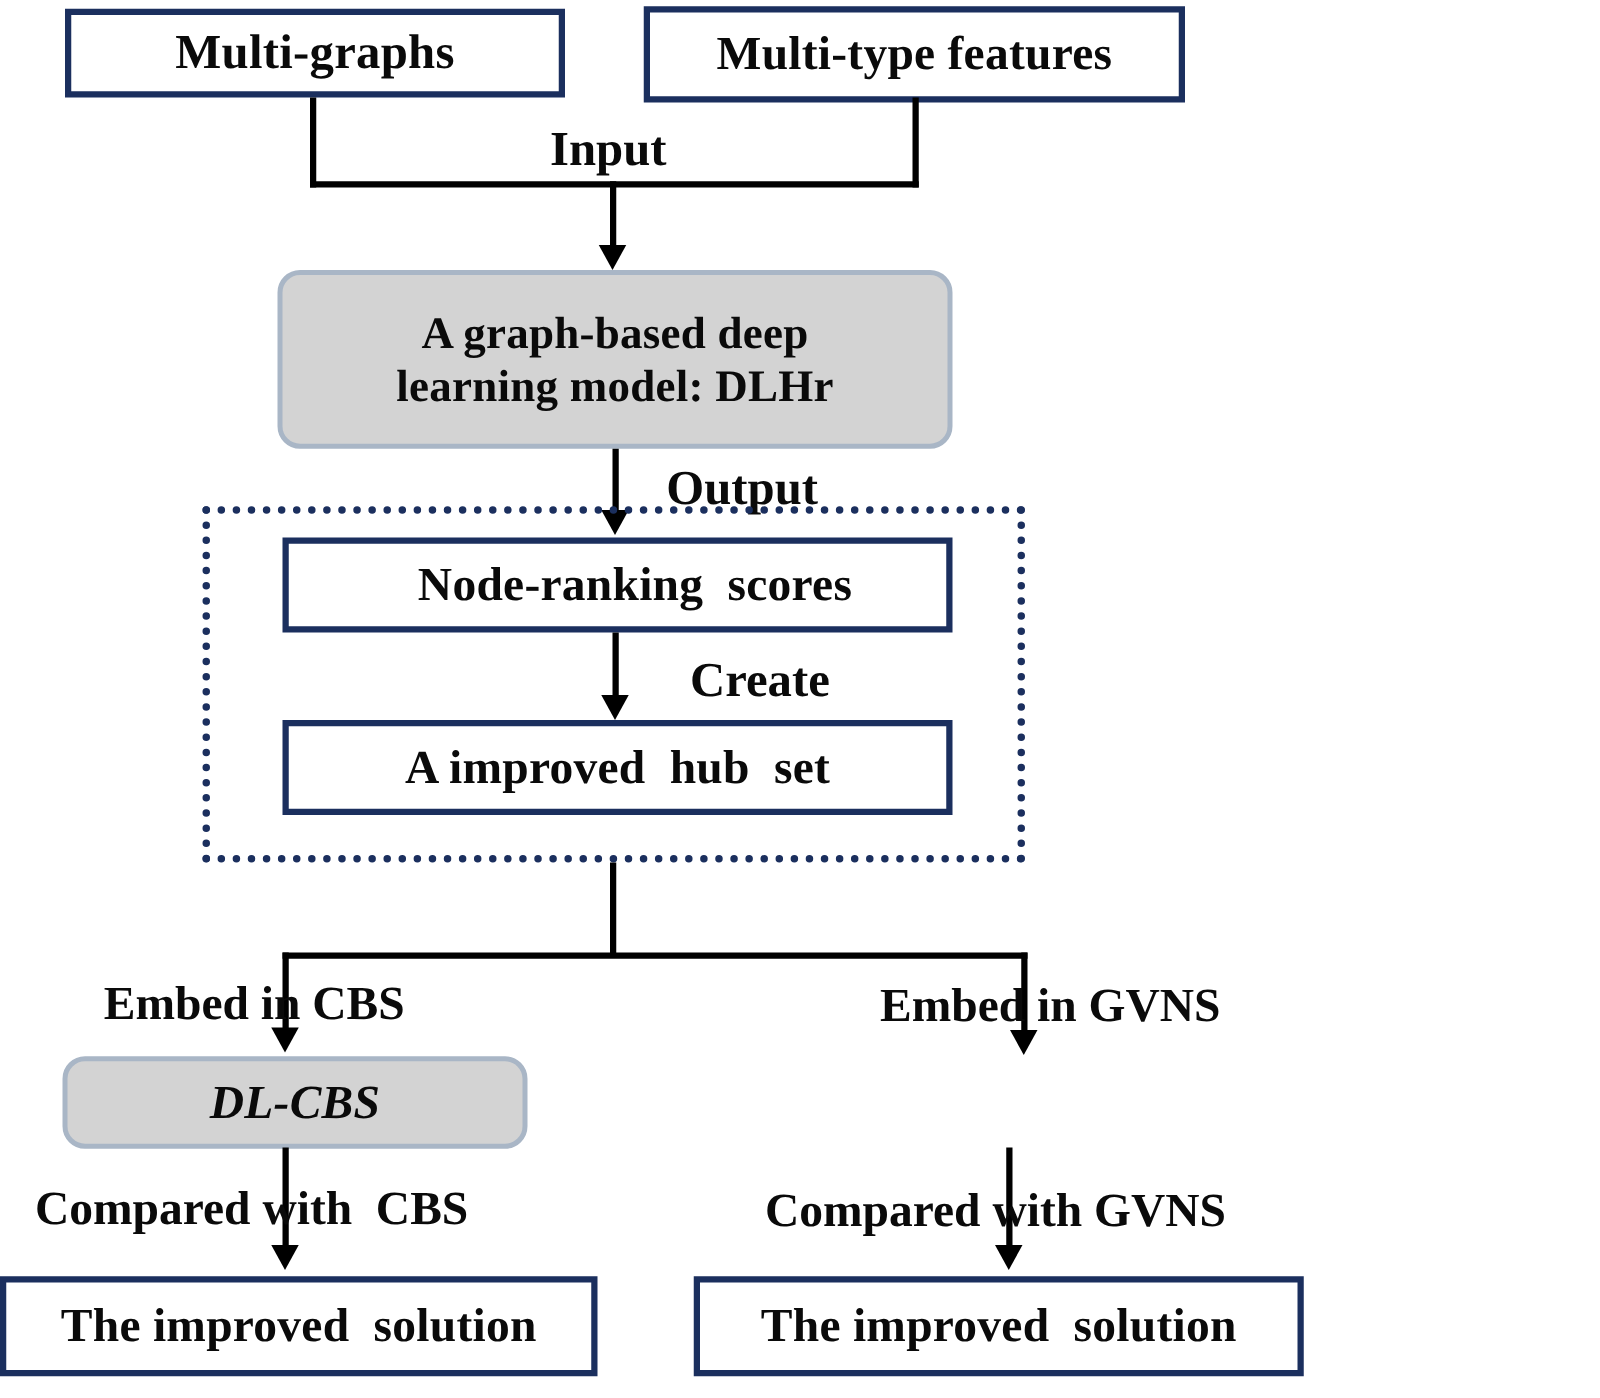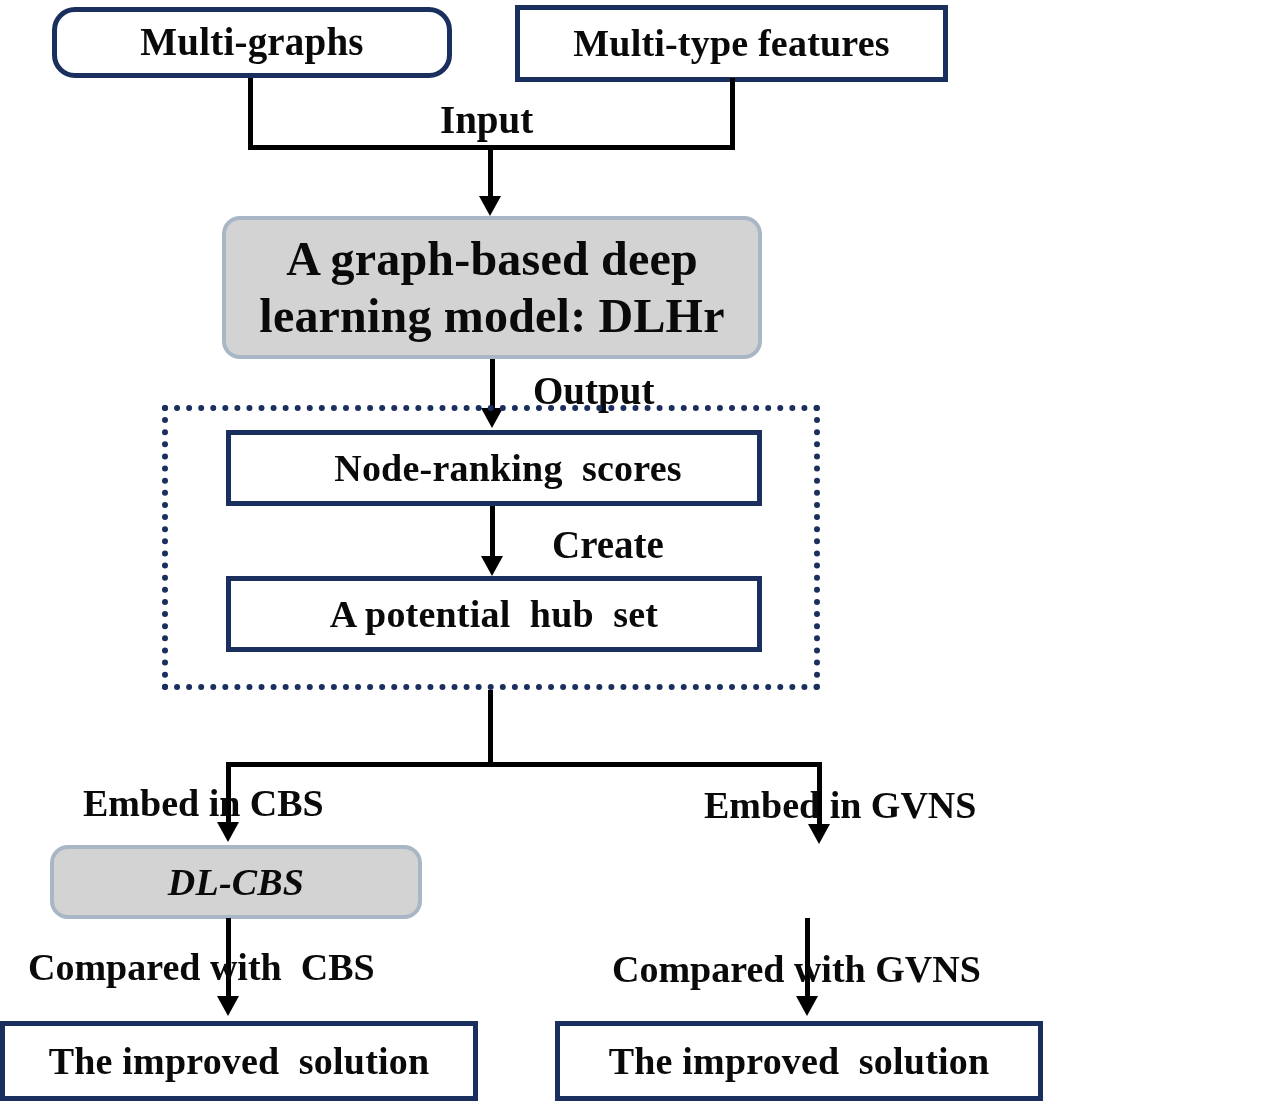--- a/index.html
+++ b/index.html
@@ -69,47 +69,47 @@
     color: #0a0a0a;
     white-space: pre;
     line-height: 1;
   }
 </style>
 </head>
 <body>
 
 <div id="canvas">
 
-  <div class="node node-rect" style="left:52px; top:7px; width:400px; height:71px; font-size:39px;border-radius:23px;">Multi-graphs</div>
+  <div class="node node-rect" style="left:52px; top:7px; width:400px; height:71px; font-size:39px;">Multi-graphs</div>
 
   <div class="node node-rect" style="left:515px; top:5px; width:433px; height:77px; font-size:38px;">Multi-type features</div>
 
   <div class="vline" style="left:248px; top:78px; width:5px; height:72px;"></div>
   <div class="vline" style="left:730px; top:78px; width:5px; height:72px;"></div>
   <div class="hline" style="left:248px; top:145px; width:487px; height:5px;"></div>
   <div class="vline" style="left:488px; top:145px; width:5px; height:62px;"></div>
   <div class="arrowhead" style="left:479px; top:196px;"></div>
   <div class="edge-label" style="left:440px; top:100px; font-size:39px;text-align:right;">Input</div>
 
-  <div class="node node-round" style="left:222px; top:216px; width:540px; height:143px; font-size:48px;">A graph-based deep
+  <div class="node node-round" style="left:222px; top:216px; width:540px; height:143px; font-size:36px;">A graph-based deep
 learning model: DLHr</div>
 
   <div class="vline" style="left:490px; top:359px; width:5px; height:54px;"></div>
   <div class="arrowhead" style="left:481px; top:408px;"></div>
   <div class="edge-label" style="left:533px; top:371px; font-size:39px;">Output</div>
 
   <div class="dotted-group" style="left:162px; top:405px; width:658px; height:285px;"></div>
 
   <div class="node node-rect" style="left:226px; top:430px; width:536px; height:76px; font-size:38px;padding-left:28px;">Node-ranking  scores</div>
 
   <div class="vline" style="left:490px; top:506px; width:5px; height:56px;"></div>
   <div class="arrowhead" style="left:481px; top:556px;"></div>
   <div class="edge-label" style="left:533px; top:525px; font-size:39px;margin-left:19px;">Create</div>
 
-  <div class="node node-rect" style="left:226px; top:576px; width:536px; height:76px; font-size:38px;">A potential  hub  set</div>
+  <div class="node node-rect" style="left:226px; top:576px; width:536px; height:76px; font-size:38px;">A improved  hub  set</div>
 
   <div class="vline" style="left:488px; top:690px; width:5px; height:75px;"></div>
   <div class="hline" style="left:226px; top:762px; width:596px; height:5px;"></div>
 
   <div class="vline" style="left:226px; top:762px; width:5px; height:66px;"></div>
   <div class="arrowhead" style="left:217px; top:822px;"></div>
   <div class="edge-label" style="left:83px; top:784px; font-size:38px;font-family:Liberation Serif, serif;">Embed in CBS</div>
 
   <div class="vline" style="left:817px; top:762px; width:5px; height:68px;"></div>
   <div class="arrowhead" style="left:808px; top:824px;"></div>

